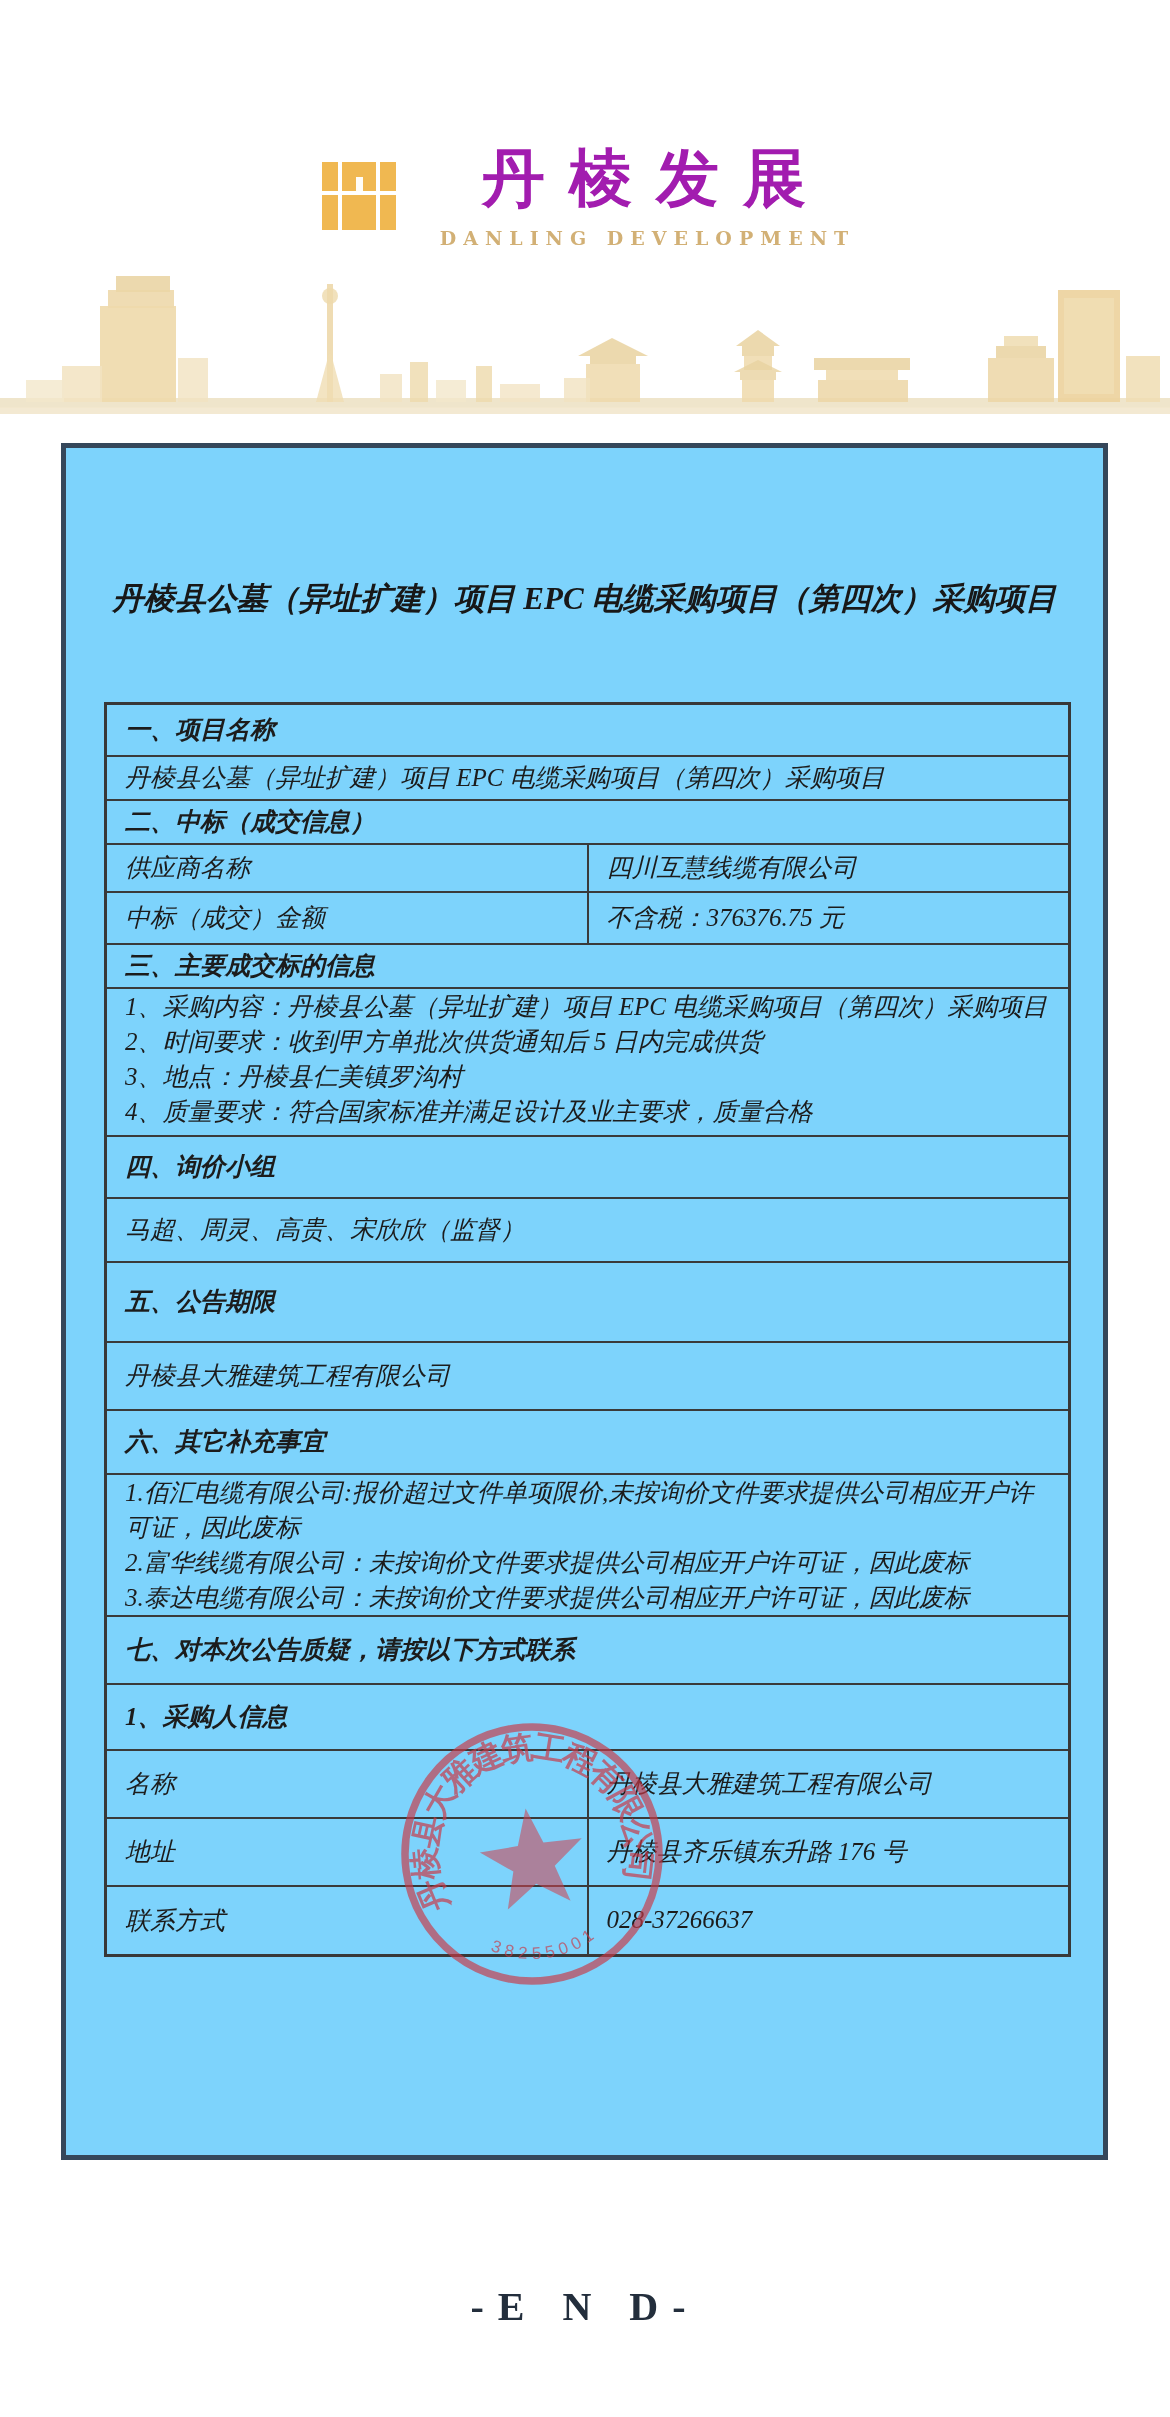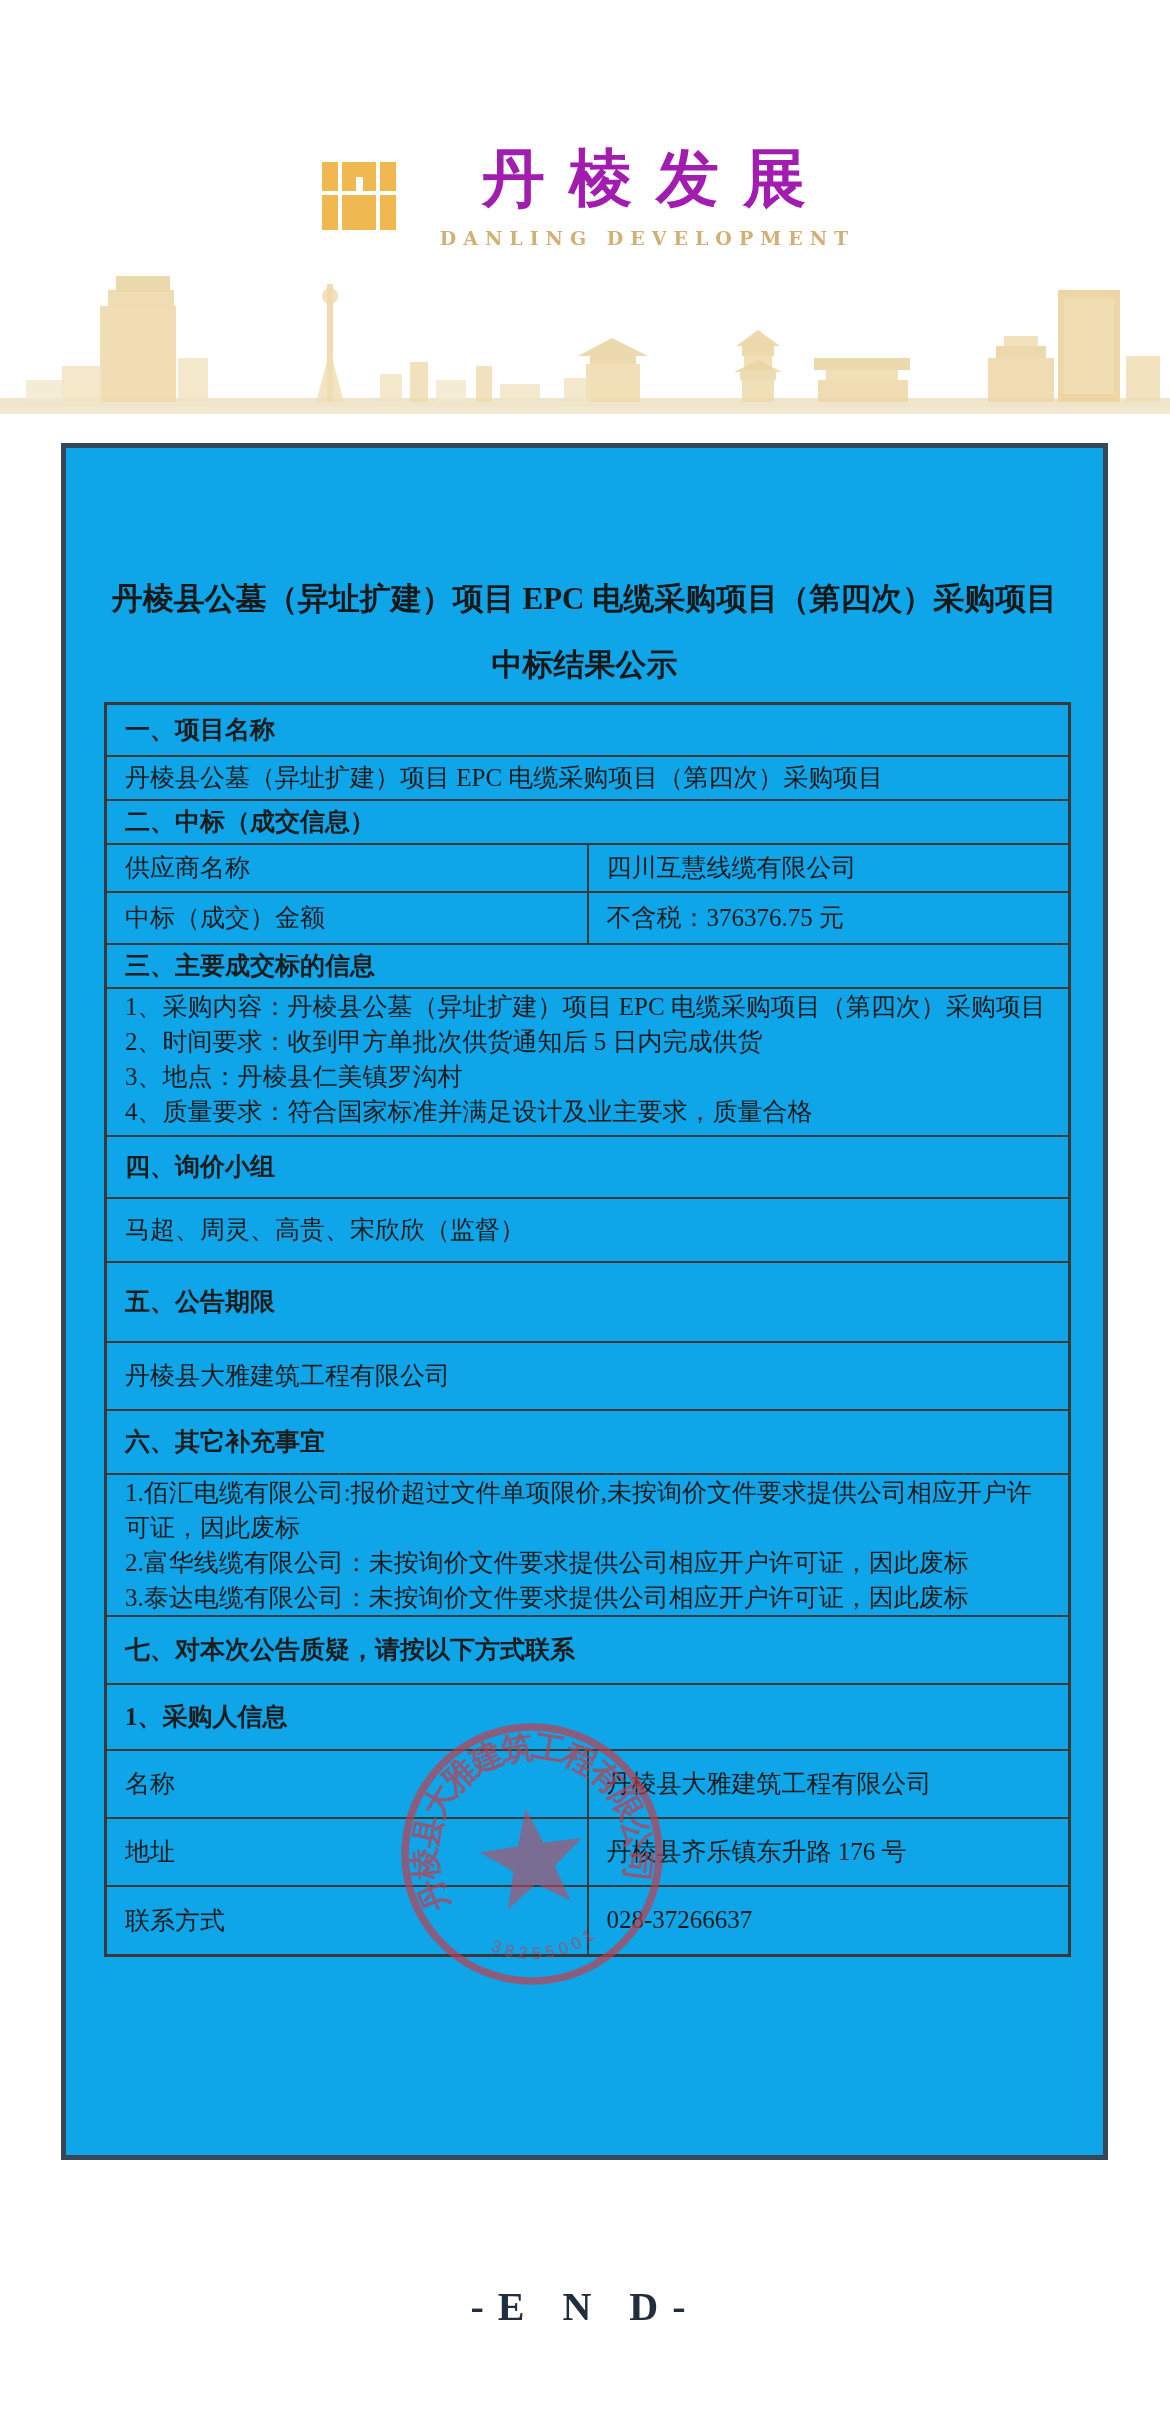--- a/index.html
+++ b/index.html
@@ -29,21 +29,21 @@
   }
   .brand-sub{
     margin-top:16px;font-size:19px;letter-spacing:7px;margin-right:-7px;
     color:#d2b075;font-family:"DejaVu Serif",serif;font-weight:600;
   }
   
   .skyline{position:absolute;left:0;top:238px;width:1170px;height:176px;}
   
   .page{
     position:absolute;left:61px;top:443px;width:1047px;height:1717px;
-    border:5px solid #35475a;background:#0ea5e9;box-sizing:border-box;
+    border:5px solid #35475a;background:#7dd3fc;box-sizing:border-box;font-style:italic;
   }
   .doc-title{
     position:absolute;left:0;top:118px;width:100%;text-align:center;
     font-weight:700;font-size:31px;line-height:66px;color:#181818;
   }
   
   table.doc{
     position:absolute;left:38px;top:254px;width:967px;
     border-collapse:collapse;table-layout:fixed;
     font-size:25px;color:#1c1c1c;padding-left:40px;
@@ -125,21 +125,20 @@
     <rect x="1058" y="52" width="62" height="112" fill="#ecd29c" opacity="0.9"></rect>
     <rect x="1064" y="60" width="50" height="96" fill="#f1e0b8" opacity="0.7"></rect>
     <rect x="1126" y="118" width="34" height="46" fill="#f0ddb3" opacity="0.85"></rect>
   </g>
 </svg>
 
 <div class="page">
 
   <div class="doc-title">
     <div>丹棱县公墓（异址扩建）项目 EPC 电缆采购项目（第四次）采购项目</div>
-    <div>中标结果公示</div>
   </div>
 
   <table class="doc">
     <tbody>
         <tr style="height:52px">
       <td class="sec" colspan="2">一、项目名称</td>
         </tr>
     <tr style="height:44px">
       <td colspan="2">丹棱县公墓（异址扩建）项目 EPC 电缆采购项目（第四次）采购项目</td>
         </tr>

